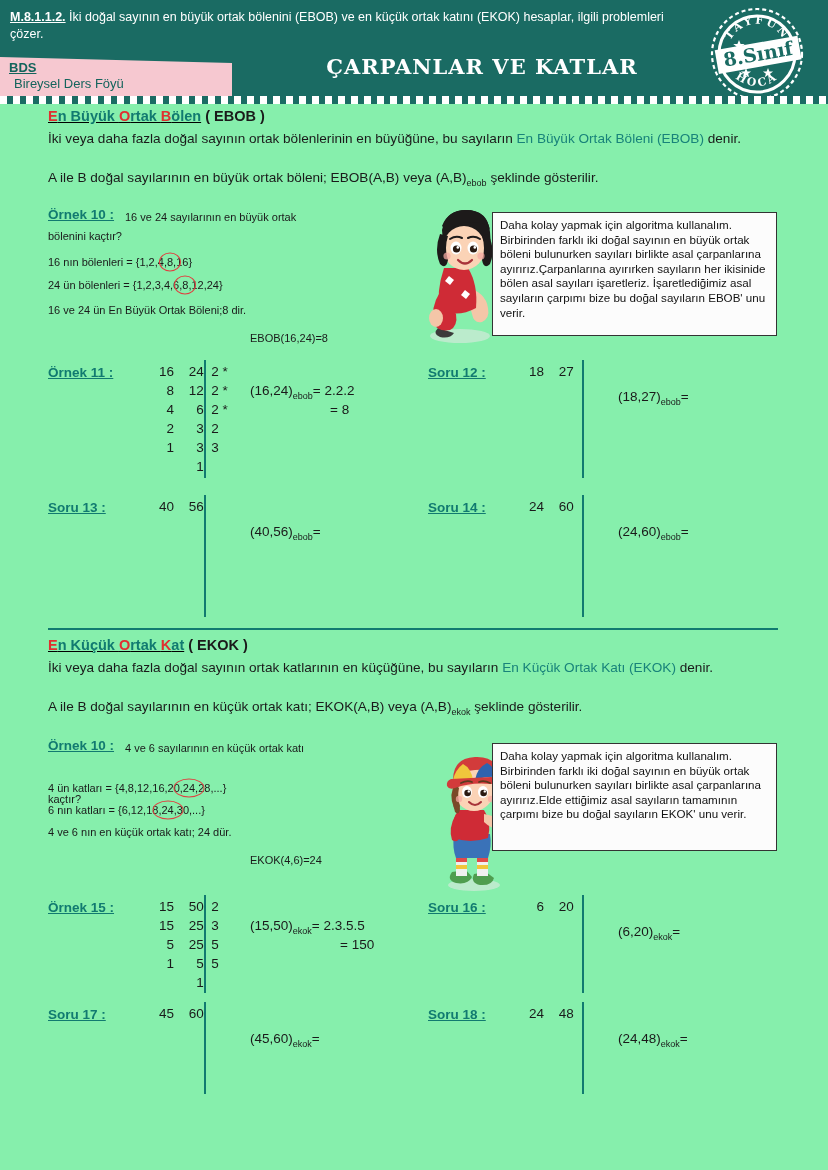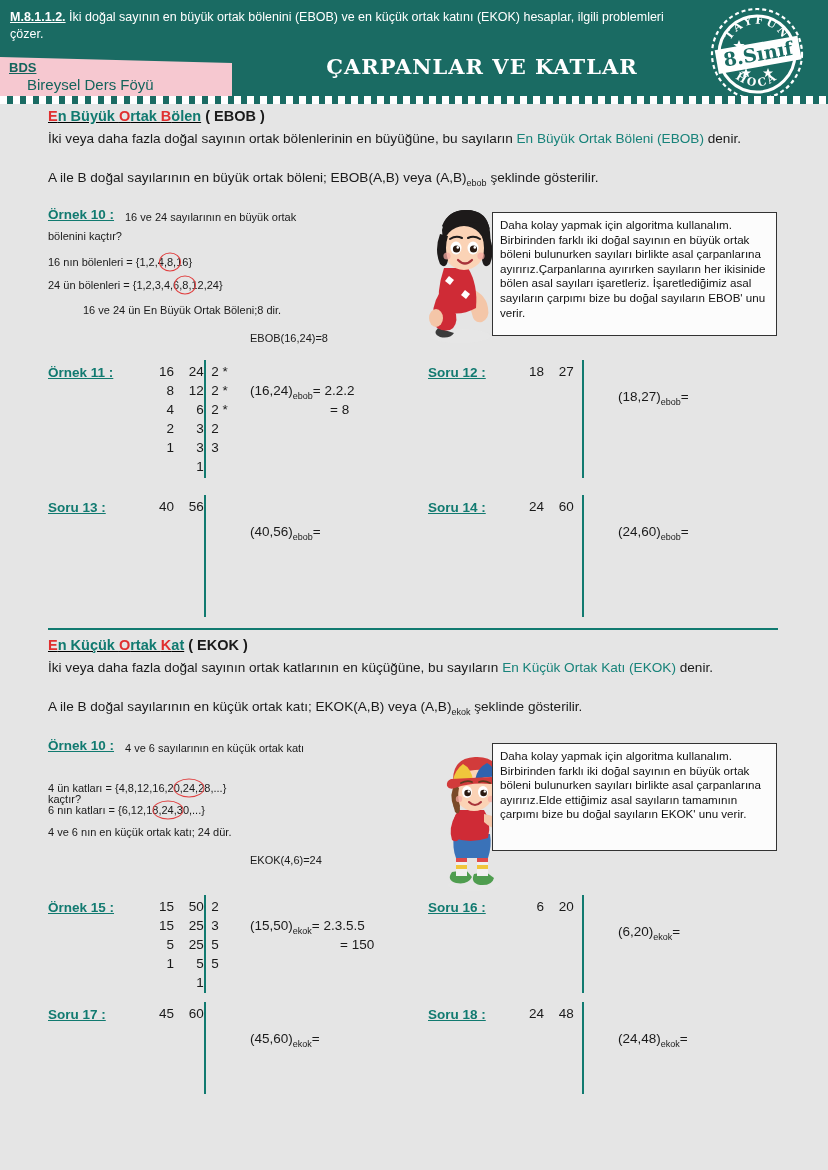--- a/index.html
+++ b/index.html
@@ -2,21 +2,21 @@
 <html><head>
 <meta charset="utf-8">
 <style>
   * { box-sizing: border-box; margin: 0; padding: 0; }
   html, body {
     width: 828px; height: 1170px;
     background: #ffffff;
     font-family: "Liberation Sans", sans-serif;
     overflow: hidden;
   }
-  .page { position: relative; width: 828px; height: 1170px; background: #e5e5e5; }
+  .page { position: relative; width: 828px; height: 1170px; background: #86efac; }
 
   
   .header {
     position: absolute; top: 0; left: 0;
     width: 828px; height: 104px;
     background: #1a6b63;
   }
   .objective {
     position: absolute; left: 10px; top: 9px; width: 660px;
     color: #ffffff; font-size: 12.5px; line-height: 17px;
@@ -29,22 +29,22 @@
     width: 232px; height: 39px;
     background: #f6c8d0;
     clip-path: polygon(0 0, 100% 6px, 100% 100%, 0 100%);
   }
   .bds-title {
     position: absolute; left: 9px; top: 3px;
     font-size: 13px; font-weight: bold; color: #14645c;
     text-decoration: underline;
   }
   .bds-sub {
-    position: absolute; left: 27px; top: 19px;
-    font-size: 15px; color: #14645c;
+    position: absolute; left: 14px; top: 19px;
+    font-size: 13px; color: #14645c;
   }
   .main-title {
     position: absolute; left: 272px; top: 54px;
     width: 420px; text-align: center;
     color: #ffffff; font-size: 21px; font-weight: bold;
     font-family: "DejaVu Serif", serif;
     letter-spacing: 1px;
     text-shadow: 0.6px 0 0 #1a6b63, -0.6px 0 0 #1a6b63;
   }
   .header-dash {
@@ -193,21 +193,21 @@
     <div class="label" style="left:48px; top:103px;">Örnek 10 :</div>
     <div class="txt" style="left:125px; top:103px;"> 16 ve 24 sayılarının en büyük ortak</div>
     <div class="txt" style="left:48px; top:122px;">bölenini kaçtır?</div>
 
     <div class="txt" style="left:48px; top:148px;">
       <span>16 nın bölenleri = {1,2,4,</span><span class="circled">8</span><span>,16}</span>
     </div>
     <div class="txt" style="left:48px; top:171px;">
       <span>24 ün  bölenleri = {1,2,3,4,6,</span><span class="circled">8</span><span>,12,24}</span>
     </div>
-    <div class="txt" style="left:48px; top:196px;margin-left:35px;">16 ve 24 ün En Büyük Ortak Böleni;8 dir.</div>
+    <div class="txt" style="left:48px; top:196px;">16 ve 24 ün En Büyük Ortak Böleni;8 dir.</div>
     <div class="txt" style="left:250px; top:224px;">EBOB(16,24)=8</div>
 
     <div class="char" style="left:418px; top:104px;">
       <svg width="90" height="138" viewBox="0 0 90 138">
         <ellipse cx="42" cy="128" rx="30" ry="7" fill="#e8e8e8" opacity="0.55"></ellipse>
         <path d="M20 120 q-6 6 2 9 q10 2 14 -4 z" fill="#3b3b3b"></path>
         <path d="M22 84 q-10 16 -6 32 q4 8 16 6 q8 -4 6 -16 z" fill="#cf2b36"></path>
         <ellipse cx="18" cy="110" rx="7" ry="9" fill="#f4c6a8"></ellipse>
         <path d="M46 78 q22 6 24 22 q2 10 -6 14 q-8 2 -10 -8 z" fill="#f4c6a8"></path>
         <path d="M26 60 q-8 24 -4 42 q18 8 36 -2 q2 -24 -8 -40 z" fill="#cf2b36"></path>

